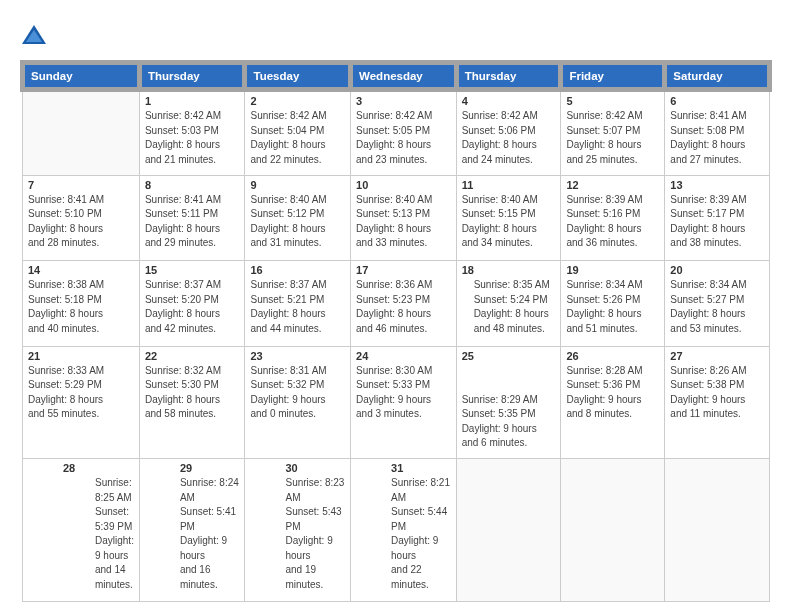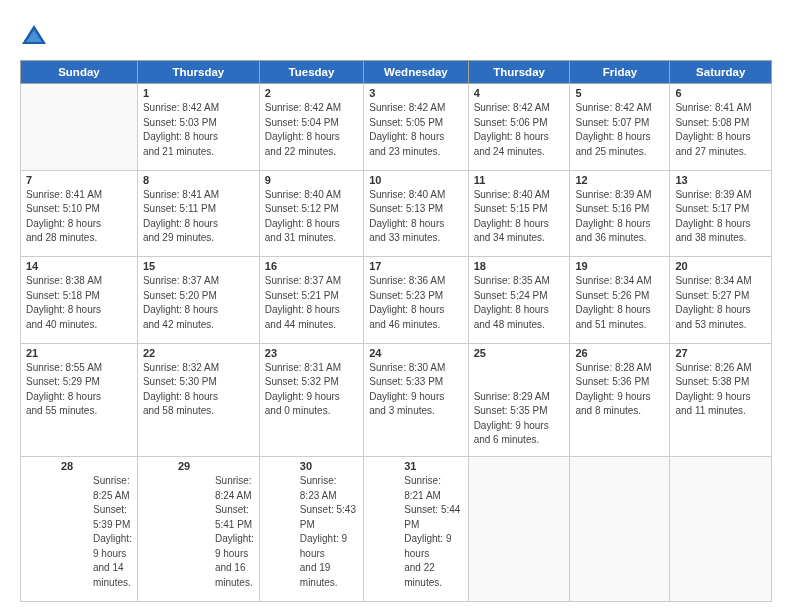--- a/index.html
+++ b/index.html
@@ -66,22 +66,22 @@
       width: 100%;
       border-collapse: collapse;
       flex: 1;
     }
     th {
       background-color: #2d6dbf;
       color: white;
       font-size: 11.5px;
       font-weight: bold;
       padding: 5px 6px;
-      text-align: center;
-      border: 1px solid #a3a3a3;
+      text-align: left;
+      border: 5px solid #a3a3a3;
     }
     td {
       border: 1px solid #ccc;
       vertical-align: top;
       padding: 3px 5px;
       width: 14.28%;
       font-size: 9.5px;
       color: #333;
       background: #fff;
       height: 82px;
@@ -260,21 +260,21 @@
           </td>
           <td>
             <span class="day-number">17</span>
             <div class="day-info" style="white-space: pre-line;">Sunrise: 8:36 AM
 Sunset: 5:23 PM
 Daylight: 8 hours
 and 46 minutes.</div>
           </td>
           <td>
             <span class="day-number">18</span>
-            <div class="day-info" style="white-space: pre-line;">Sunrise: 8:35 AM
+            <div class="day-info" style="white-space: pre-line; margin-left: 12px;">Sunrise: 8:35 AM
 Sunset: 5:24 PM
 Daylight: 8 hours
 and 48 minutes.</div>
           </td>
           <td>
             <span class="day-number">19</span>
             <div class="day-info" style="white-space: pre-line;">Sunrise: 8:34 AM
 Sunset: 5:26 PM
 Daylight: 8 hours
 and 51 minutes.</div>
@@ -283,21 +283,21 @@
             <span class="day-number">20</span>
             <div class="day-info" style="white-space: pre-line;">Sunrise: 8:34 AM
 Sunset: 5:27 PM
 Daylight: 8 hours
 and 53 minutes.</div>
           </td>
         </tr>
         <tr>
           <td>
             <span class="day-number">21</span>
-            <div class="day-info" style="white-space: pre-line;">Sunrise: 8:55 AM
+            <div class="day-info" style="white-space: pre-line;">Sunrise: 8:33 AM
 Sunset: 5:29 PM
 Daylight: 8 hours
 and 55 minutes.</div>
           </td>
           <td>
             <span class="day-number">22</span>
             <div class="day-info" style="white-space: pre-line;">Sunrise: 8:32 AM
 Sunset: 5:30 PM
 Daylight: 8 hours
 and 58 minutes.</div>
@@ -341,21 +341,21 @@
         <tr>
           <td>
             <span class="day-number">28</span>
             <div class="day-info" style="white-space: pre-line; margin-left: 32px;">Sunrise: 8:25 AM
 Sunset: 5:39 PM
 Daylight: 9 hours
 and 14 minutes.</div>
           </td>
           <td>
             <span class="day-number">29</span>
-            <div class="day-info" style="white-space: pre-line; margin-left: 37px;">Sunrise: 8:24 AM
+            <div class="day-info" style="white-space: pre-line;">Sunrise: 8:24 AM
 Sunset: 5:41 PM
 Daylight: 9 hours
 and 16 minutes.</div>
           </td>
           <td>
             <span class="day-number">30</span>
             <div class="day-info" style="white-space: pre-line;">Sunrise: 8:23 AM
 Sunset: 5:43 PM
 Daylight: 9 hours
 and 19 minutes.</div>

